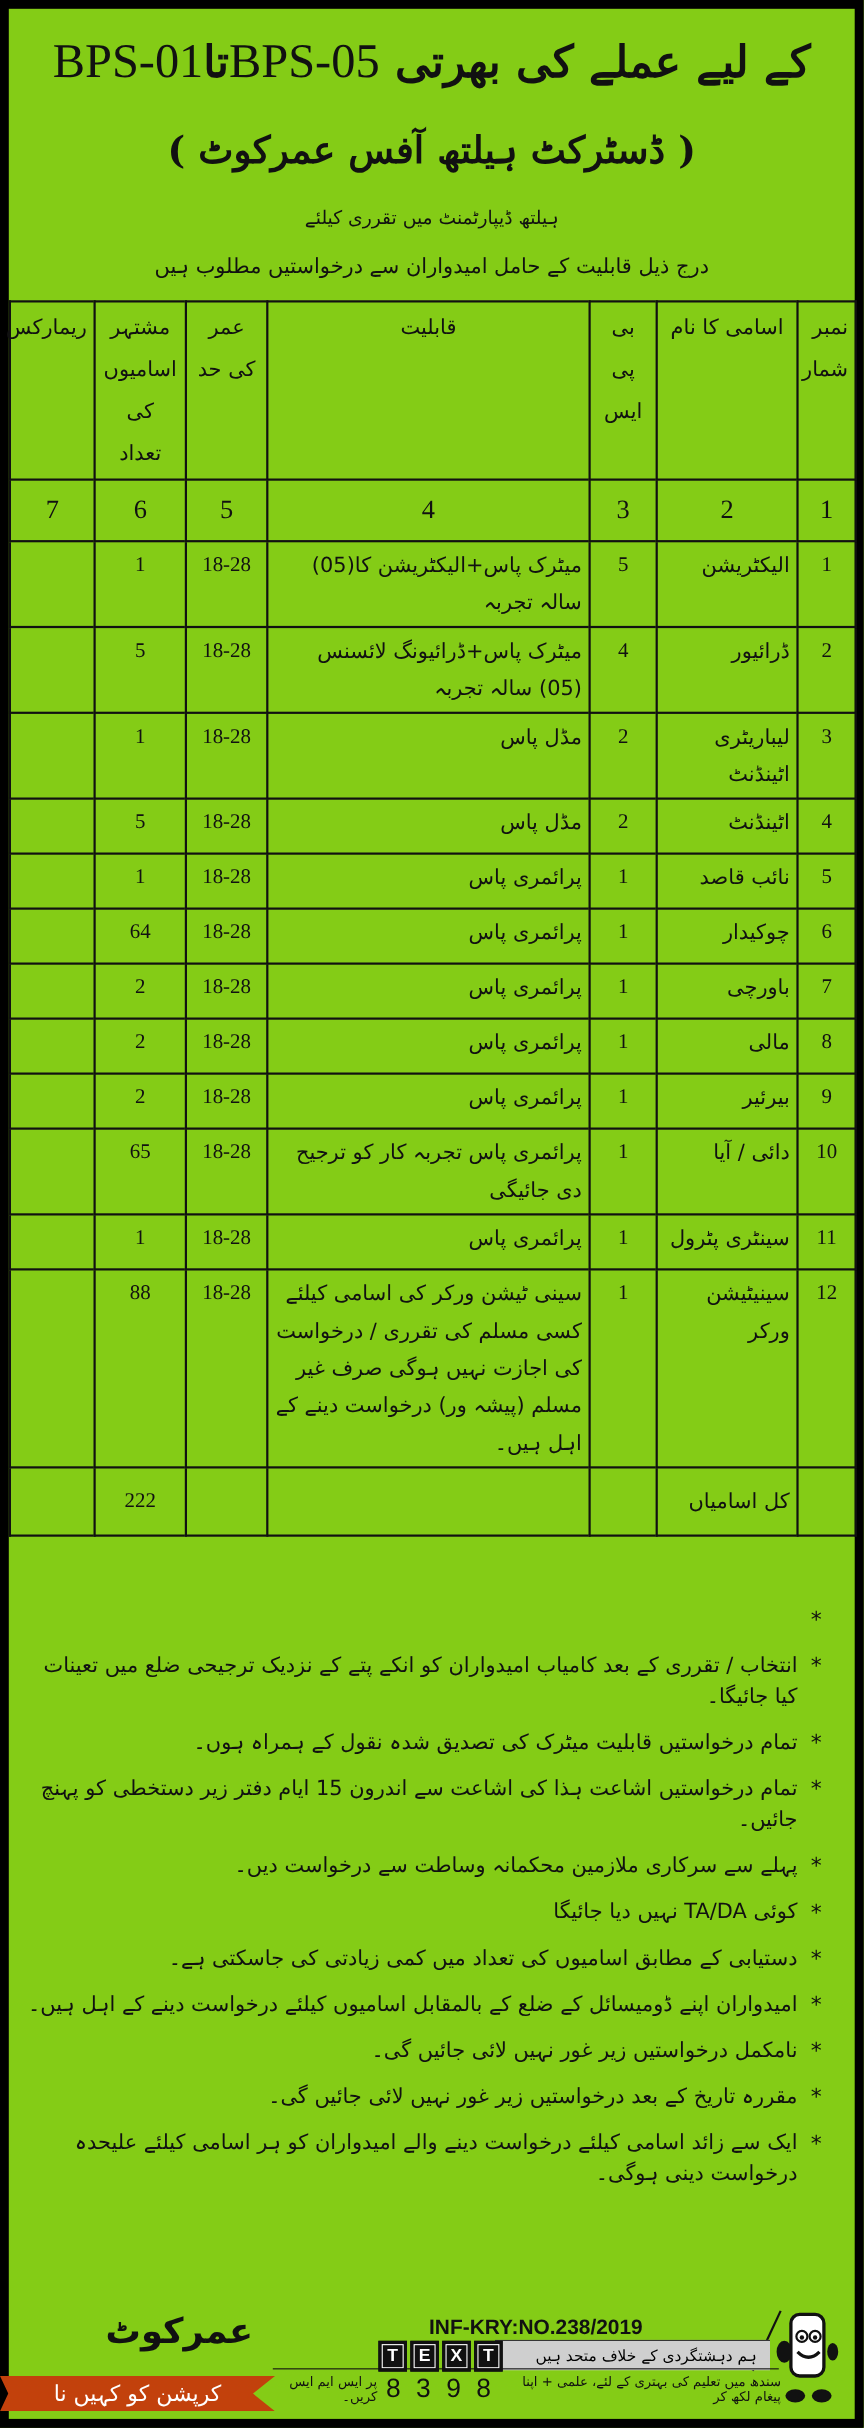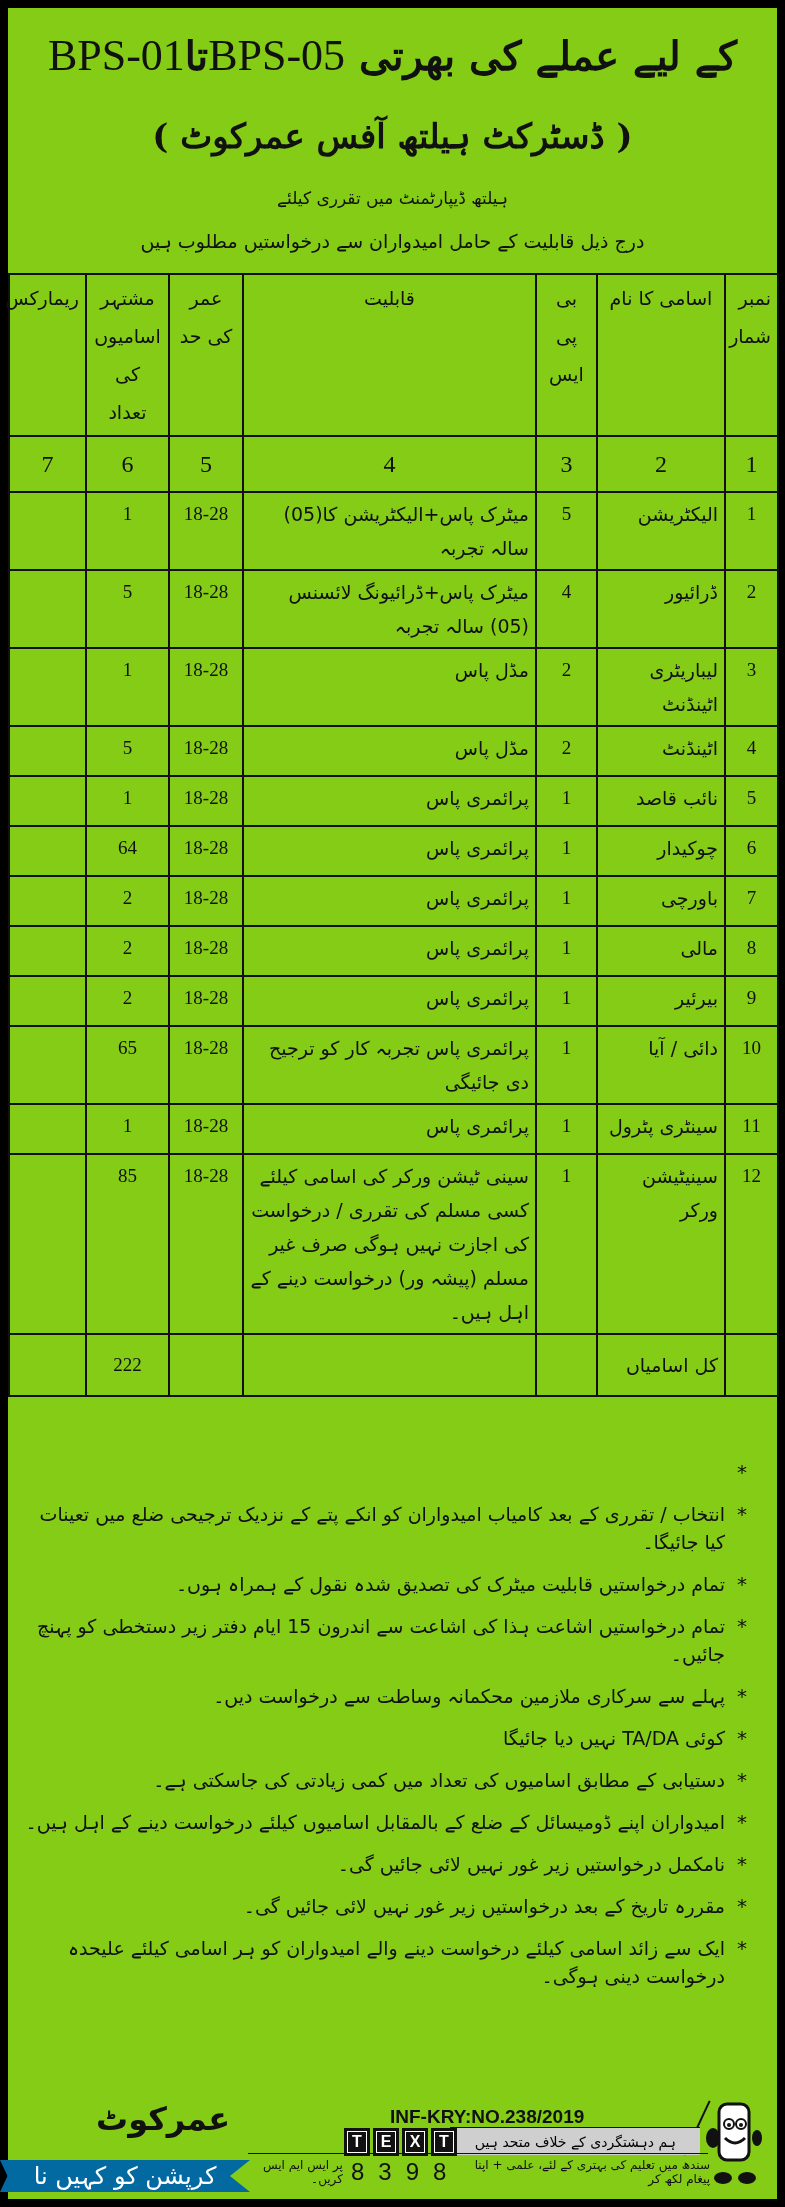--- a/index.html
+++ b/index.html
@@ -18,28 +18,28 @@
   td.num { text-align:center; font-family:"Liberation Serif", serif; font-size:24px; }
   td.name, td.qual { text-align:right; }
   tr.idx td { text-align:center; font-family:"Liberation Serif", serif; font-size:24px; height:46px; vertical-align:middle; }
   tr.total td { height:52px; vertical-align:middle;border-radius:31px; }
   .notes { position:absolute; top:1450px; right:18px; width:740px; direction:rtl; }
   .note { display:flex; align-items:flex-start; font-size:19px; color:#111; margin-bottom:14px; line-height:28px; }
   .note .star { width:34px; flex:none; text-align:center; font-size:20px; }
   .sign1 { position:absolute; top:1990px; left:22px; font-size:38px; font-weight:bold; direction:rtl; color:#111; }
   .sign2 { position:absolute; top:2092px; left:88px; font-size:32px; font-weight:bold; direction:rtl; color:#111; }
   .infno { position:absolute; top:2106px; left:390px; font-family:"Liberation Sans", sans-serif; font-weight:bold; font-size:19px; color:#111; }
-  .slogan { position:absolute; top:2127px; left:450px; width:250px; height:28px; background:#cfcfcf; border-top:1.5px solid #111; direction:rtl; font-size:14px; line-height:28px; padding-right:24px; box-sizing:border-box; clip-path:polygon(0 0,100% 0,100% 100%,0 100%); }
+  .slogan { position:absolute; top:2127px; left:450px; width:250px; height:28px; background:#cfcfcf; border-top:1.5px solid #111; direction:rtl; font-size:14px; line-height:28px; padding-right:12px; box-sizing:border-box; clip-path:polygon(0 0,100% 0,100% 100%,0 100%); }
   .slash { position:absolute; top:2098px; left:696px; width:2px; height:60px; background:#111; transform:rotate(25deg); }
   .textbox { position:absolute; top:2128px; left:344px; display:flex; gap:3px; }
   .textbox span { width:22px; height:24px; background:#111; color:#fff; font-family:"Liberation Sans", sans-serif; font-weight:bold; font-size:16px; text-align:center; line-height:24px; border:2px solid #111; outline:1px solid #fff; outline-offset:-4px; }
   .footline { position:absolute; top:2153px; left:248px; width:460px; border-top:1.5px solid #111; }
   .sms { position:absolute; top:2158px; left:250px; width:460px; direction:rtl; font-size:12px; color:#111; display:flex; align-items:center; gap:8px; }
   .sms .digits { font-family:"Liberation Sans", sans-serif; font-size:24px; letter-spacing:14px; direction:ltr; }
-  .corruption { position:absolute; top:2160px; left:0; width:250px; height:32px; background:#0369a1; color:#fff; direction:rtl; text-align:center; font-size:24px; line-height:32px; clip-path:polygon(0 0,100% 0,92% 50%,100% 100%,0 100%,3% 50%); }
+  .corruption { position:absolute; top:2160px; left:0; width:250px; height:32px; background:#c2410c; color:#fff; direction:rtl; text-align:center; font-size:20px; line-height:32px; clip-path:polygon(0 0,100% 0,92% 50%,100% 100%,0 100%,3% 50%); }
   .mascot { position:absolute; top:2098px; left:705px; width:58px; height:90px; }
 </style>
 </head>
 <body>
 
 <div class="sheet">
 
   <div class="title1">
     <span>کے لیے عملے کی بھرتی</span>
     <span class="latin">BPS-05</span><span>تا</span><span class="latin">BPS-01</span>
@@ -178,21 +178,21 @@
           <td class="num">18-28</td>
           <td class="num">1</td>
           <td class="num"></td>
         </tr>
         <tr>
           <td class="num">12</td>
           <td class="name">سینیٹیشن ورکر</td>
           <td class="num">1</td>
           <td class="qual">سینی ٹیشن ورکر کی اسامی کیلئے کسی مسلم کی تقرری / درخواست کی اجازت نہیں ہوگی صرف غیر مسلم (پیشہ ور) درخواست دینے کے اہل ہیں۔</td>
           <td class="num">18-28</td>
-          <td class="num">85</td>
+          <td class="num">88</td>
           <td class="num"></td>
         </tr>
         <tr class="total">
           <td></td>
           <td class="name">کل اسامیاں</td>
           <td></td>
           <td></td>
           <td></td>
           <td class="num">222</td>
           <td></td>

